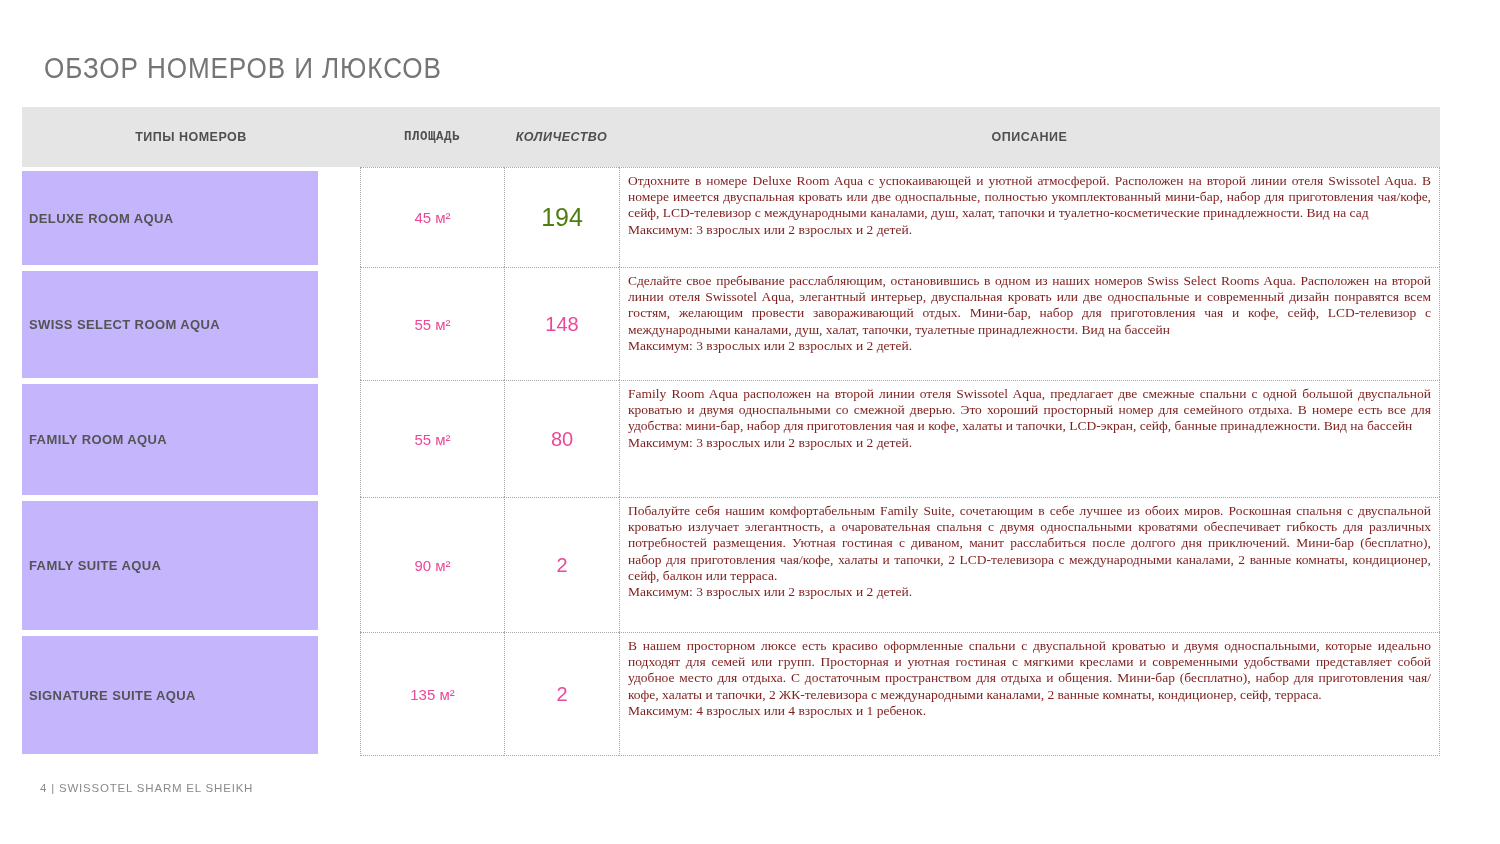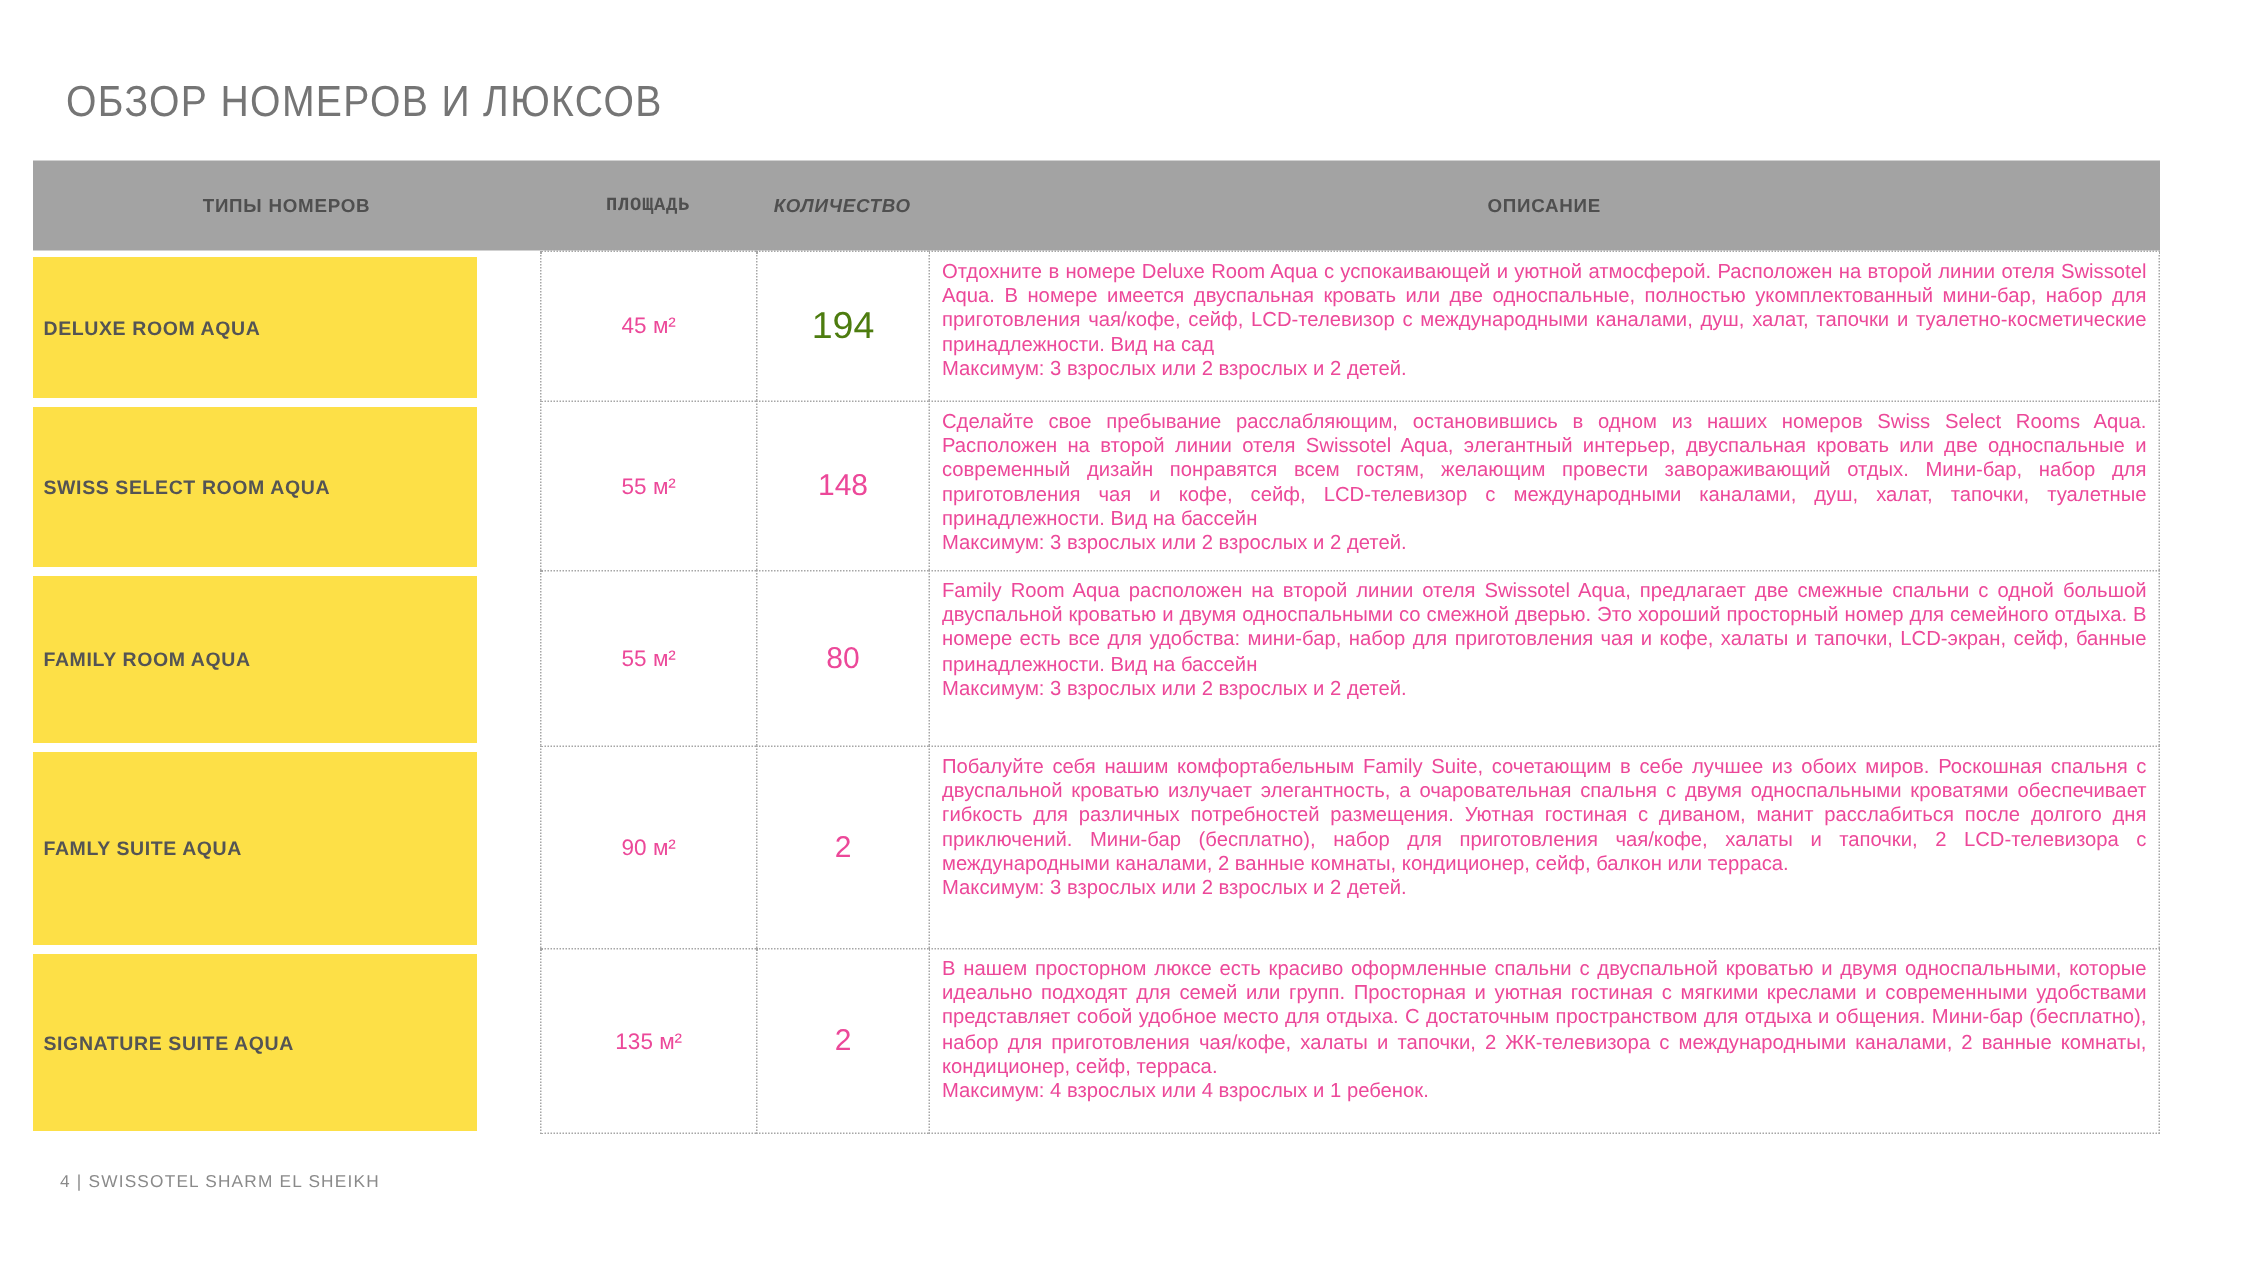--- a/index.html
+++ b/index.html
@@ -10,40 +10,40 @@
   }
   .page-title{
     position:absolute;left:44px;top:52px;margin:0;
     font-size:29px;font-weight:400;color:#757575;letter-spacing:1px;
     transform:scaleX(0.9);transform-origin:left top;white-space:nowrap;
   }
   .rooms-table{
     position:absolute;left:22px;top:107px;width:1418px;
   }
   .thead{
-    display:flex;height:60px;background:#a3a3a3;align-items:center;
+    display:flex;height:60px;background:#e5e5e5;align-items:center;
   }
   .th{
     box-sizing:border-box;text-align:center;
     font-size:12.5px;font-weight:bold;color:#4f4f4f;letter-spacing:0.5px;
   }
   .th-type{width:338px;}
   .th-area{width:144px;font-family:Liberation Mono, monospace;}
   .th-count{width:115px;font-style:italic;}
   .th-desc{width:821px;}
   .trow{display:flex;}
   .r0{height:100px;}
   .r1{height:113px;}
   .r2{height:117px;}
   .r3{height:135px;}
   .r4{height:124px;}
   .td{box-sizing:border-box;}
   .td-type{
     width:338px;
-    background:#fde047;background-clip:padding-box;
+    background:#c4b5fd;background-clip:padding-box;
     border-top:4px solid transparent;
     border-bottom:2px solid transparent;
     border-right:42px solid transparent;
     display:flex;align-items:center;
     padding-left:7px;
     font-size:13px;font-weight:bold;color:#545454;letter-spacing:0.4px;
   }
   .td-area,.td-count{
     display:flex;align-items:center;justify-content:center;
     border-top:1px dotted #a6a6a6;
@@ -52,21 +52,21 @@
   }
   .td-area{width:144px;font-size:15px;}
   .td-count{width:115px;font-size:20px;}
   .r0 .td-count{font-size:25px;color:#4d7c0f;}
   .td-desc{
     width:821px;
     border-top:1px dotted #a6a6a6;
     border-left:1px dotted #a6a6a6;
     border-right:1px dotted #a6a6a6;
     padding:5px 8px 0 8px;
-    font-size:13.5px;color:#ec4899;line-height:16.2px;
+    font-size:13.5px;color:#7f1d1d;line-height:16.2px;font-family:Liberation Serif, serif;
   }
   .trow:last-child .td-area,
   .trow:last-child .td-count,
   .trow:last-child .td-desc{border-bottom:1px dotted #a6a6a6;}
   .desc-text{text-align:justify;text-justify:inter-word;}
   .page-footer{
     position:absolute;left:40px;top:782px;
     font-size:11.5px;color:#8a8a8a;letter-spacing:0.8px;white-space:nowrap;
   }
 </style>

